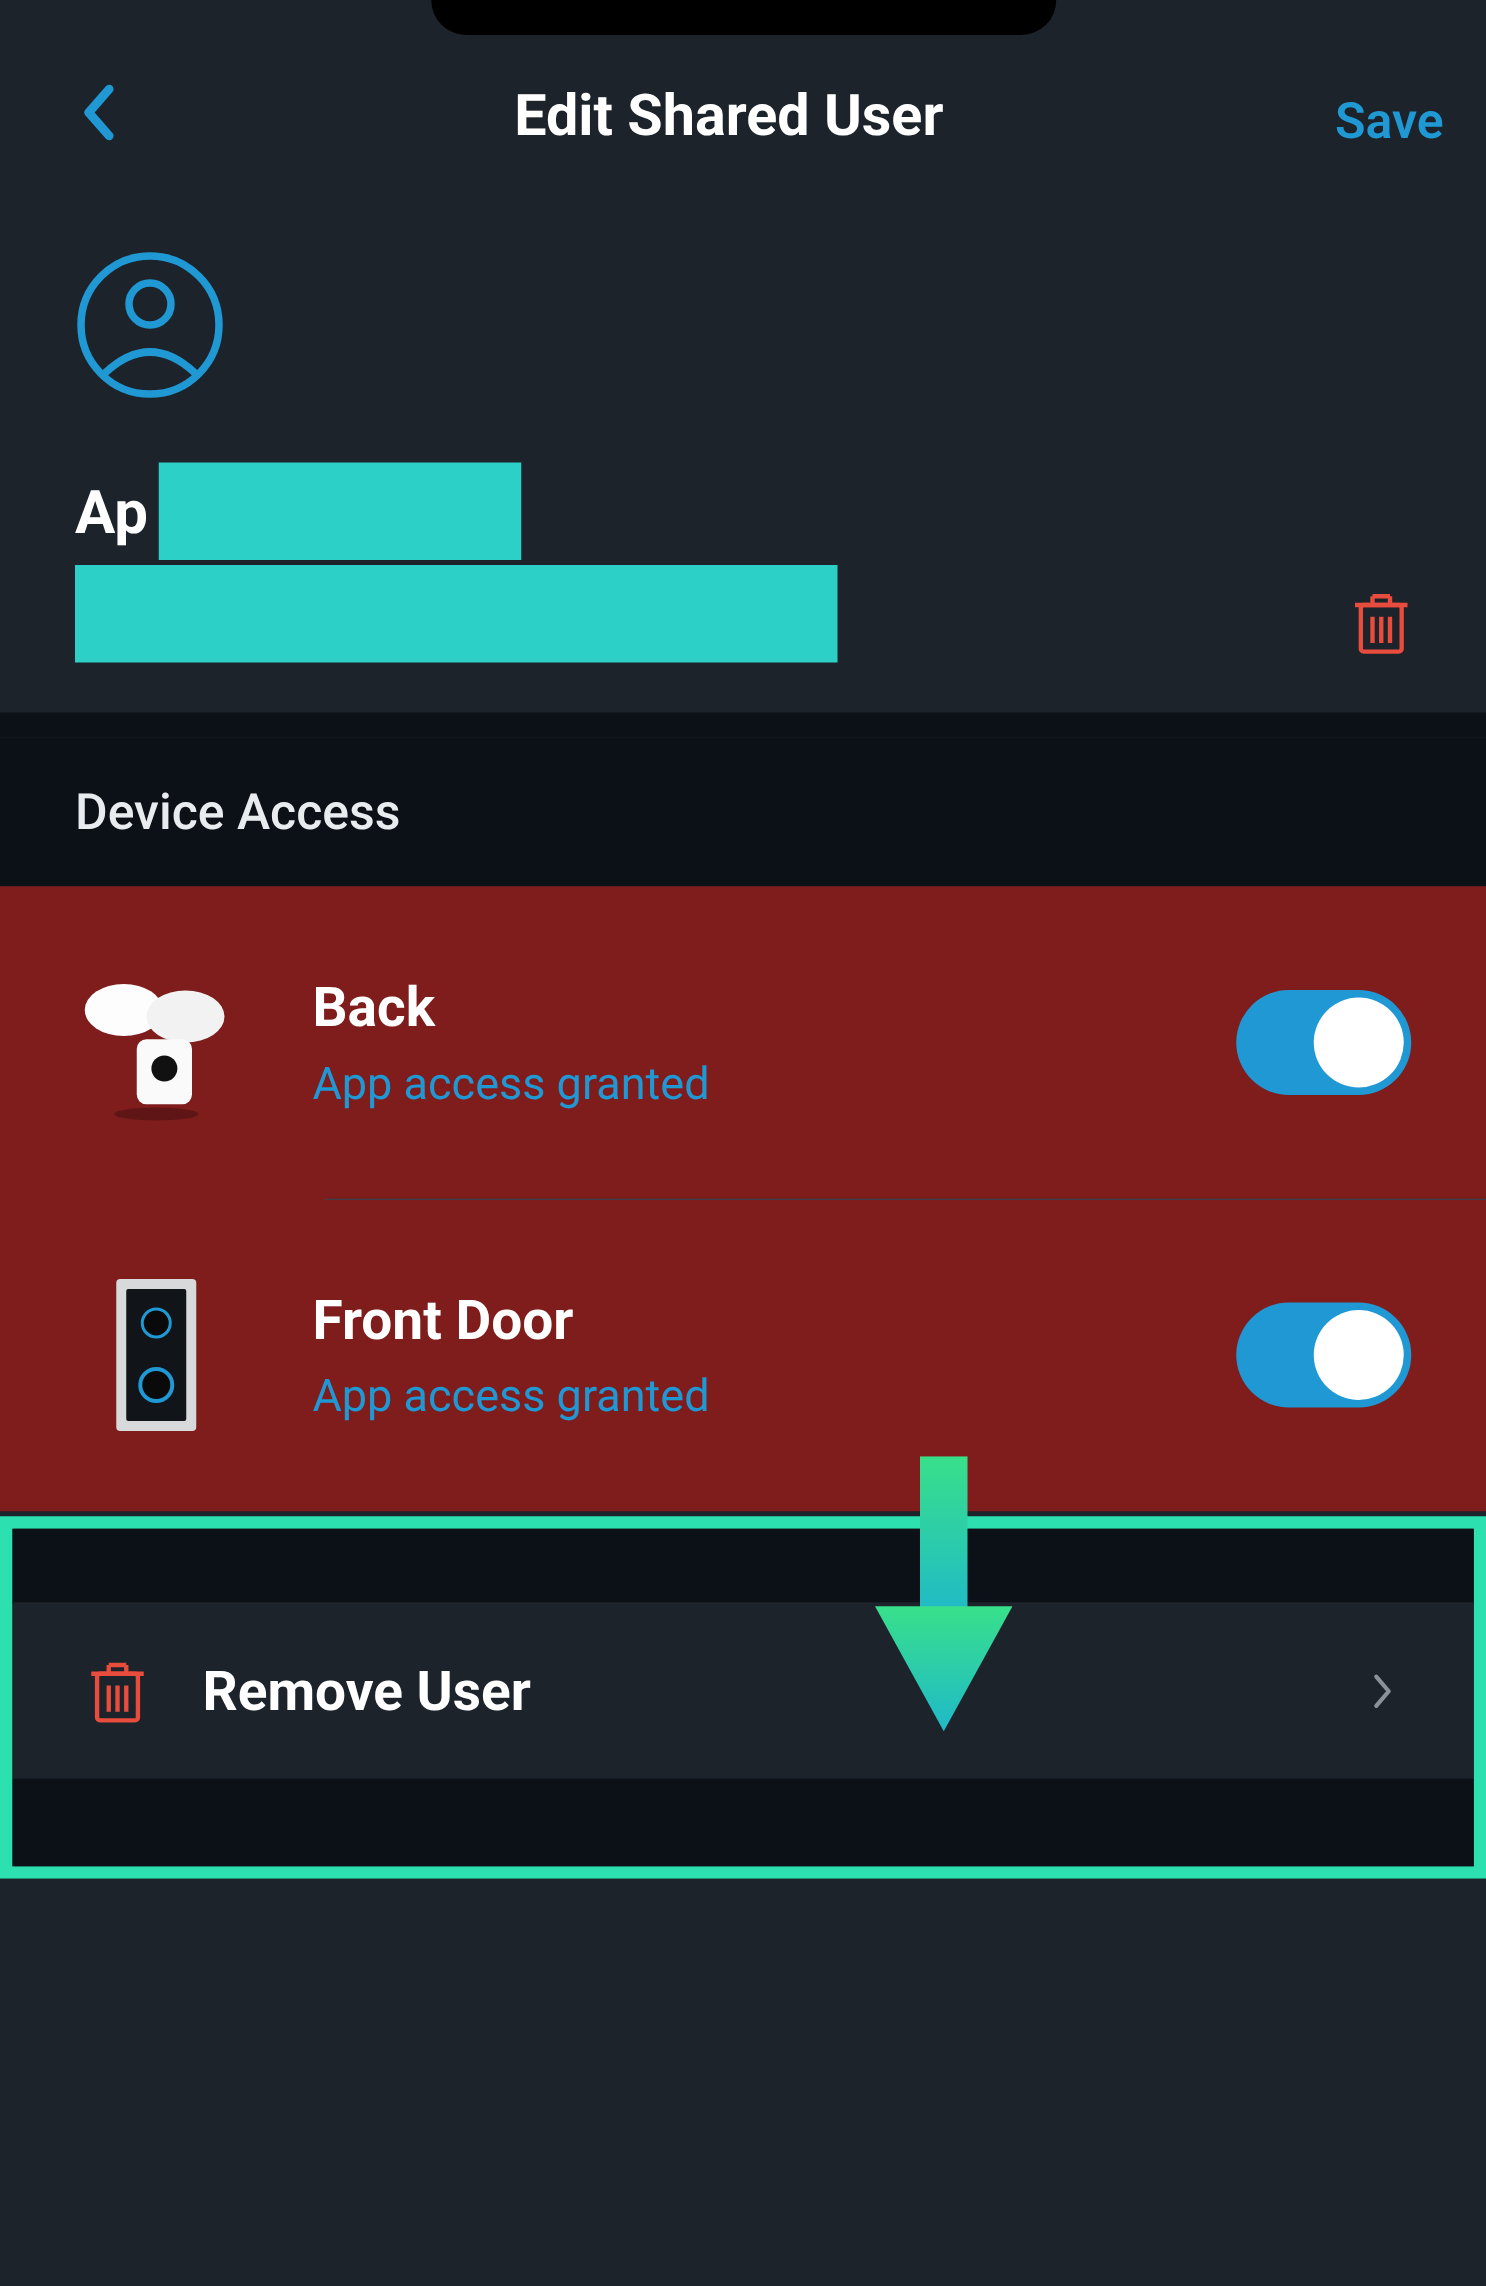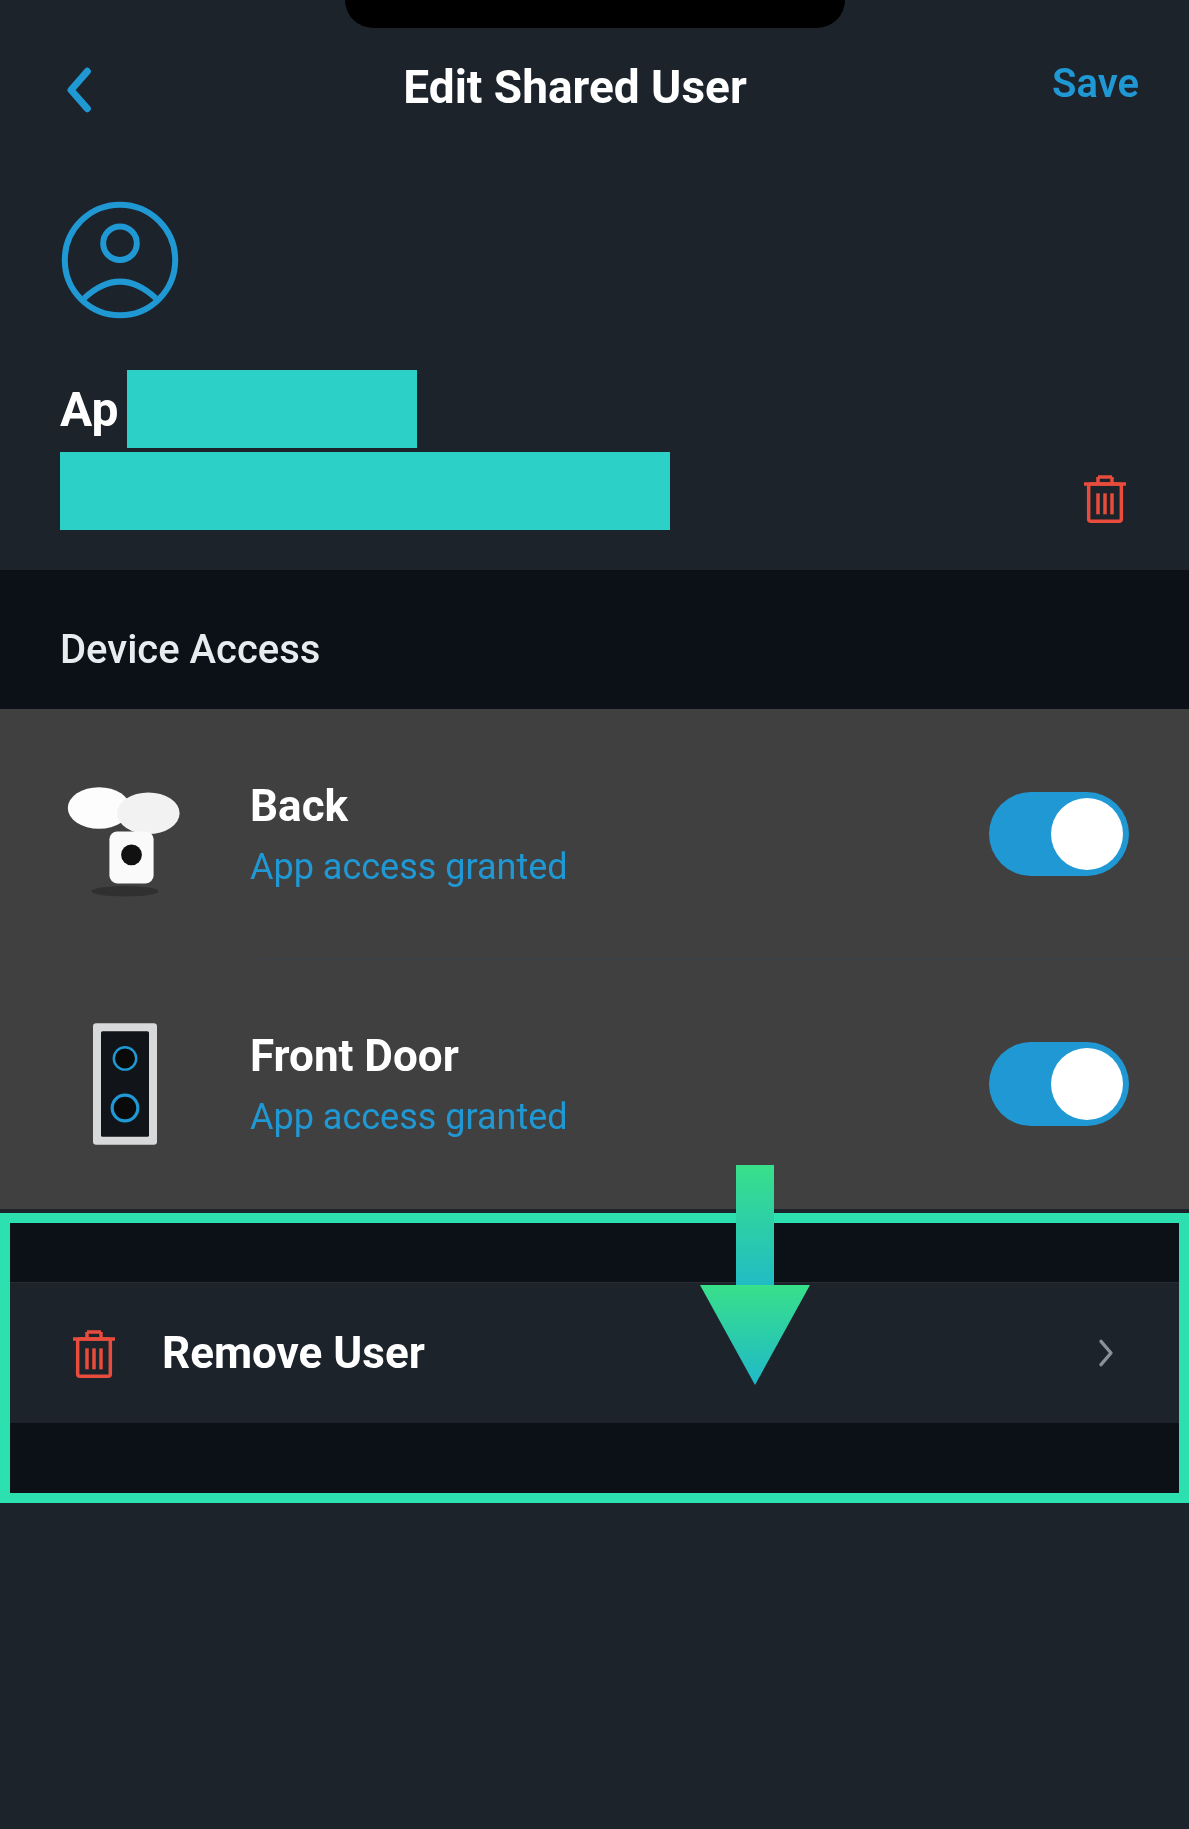--- a/index.html
+++ b/index.html
@@ -21,23 +21,23 @@
     width: 500px;
     height: 28px;
     background: #000;
     border-bottom-left-radius: 32px;
     border-bottom-right-radius: 32px;
   }
 
   
   .header {
     display: flex;
-    align-items: flex-start;
+    align-items: flex-end;
     justify-content: space-between;
-    padding: 60px 50px 40px 34px;
+    padding: 60px 34px 40px 34px;
     margin-left: 24px;
   }
   .back-btn {
     width: 40px; height: 60px;
     display: flex; align-items: center; justify-content: center;
     cursor: pointer;
   }
   .header-title {
     font-size: 46px;
     font-weight: 700;
@@ -102,21 +102,21 @@
   .section-header {
     background: #0c1117;
     padding: 36px 84px 36px 60px;
     font-size: 40px;
     font-weight: 500;
     color: #e9ecef;
   }
 
   
   .device-list {
-    background: #404040;
+    background: #7f1d1d;
   }
   .device-row {
     display: flex;
     align-items: center;
     padding: 60px 60px 60px 60px;
     gap: 60px;
     position: relative;
   }
   .device-row + .device-row::before {
     content: "";

